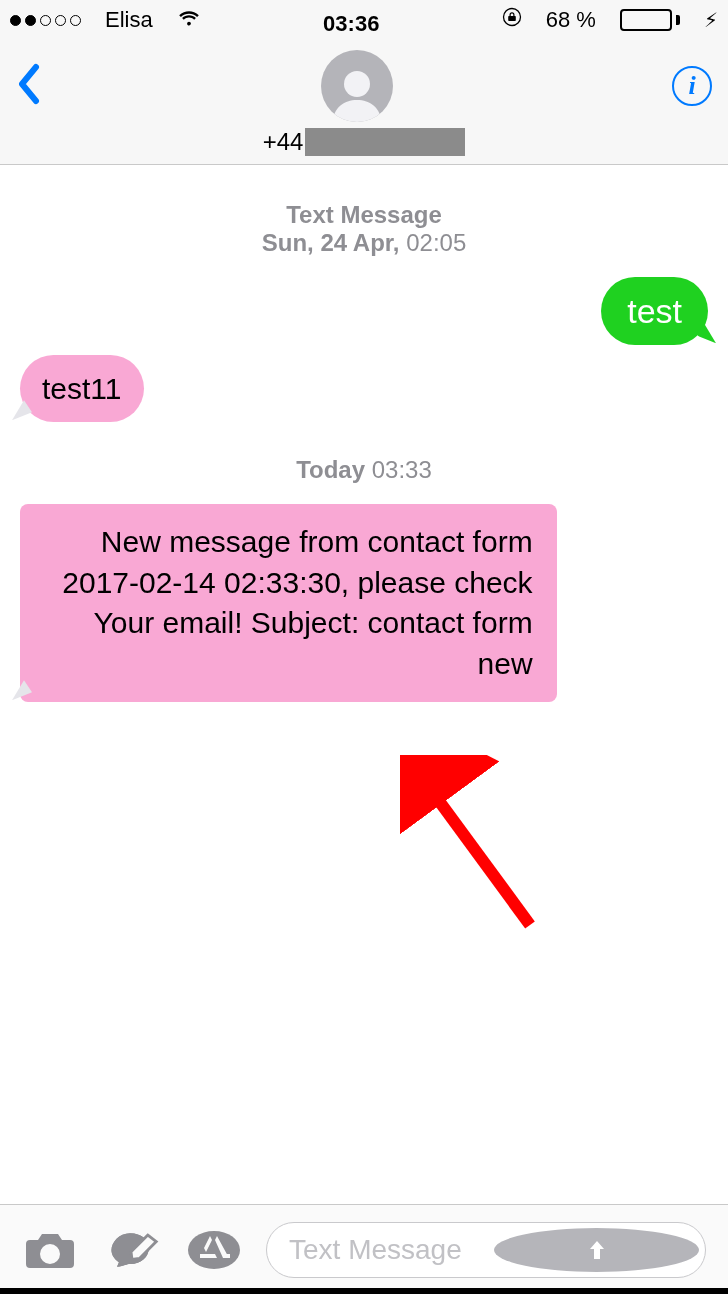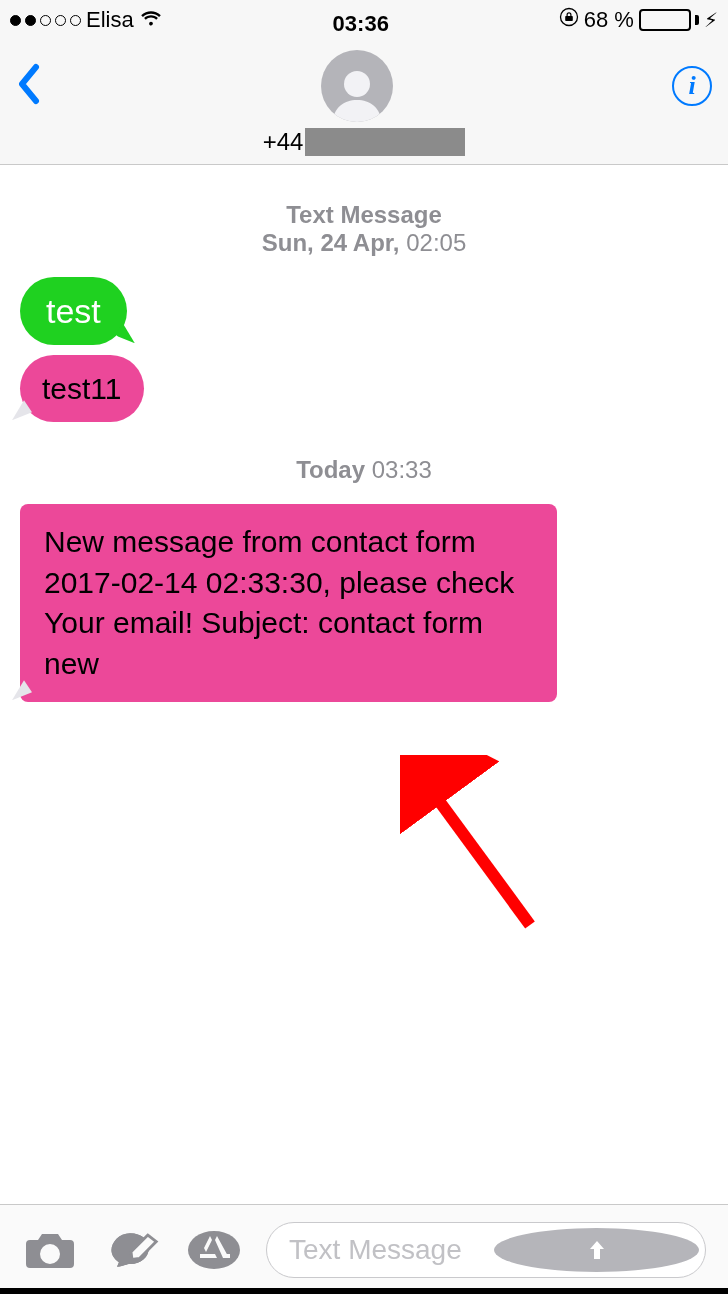--- a/index.html
+++ b/index.html
@@ -7,21 +7,21 @@
   .status-bar {
     height: 40px;
     background:#f7f7f7;
     display:flex;
     align-items:center;
     justify-content:space-between;
     padding:0 10px;
     font-size:22px;
     font-weight:500;
   }
-  .status-left, .status-right { display:flex; align-items:center; gap:5px; }
+  .status-left, .status-right { display:flex; align-items:center; gap:24px; }
   .signal-dots { display:flex; gap:4px; align-items:center; }
   .dot { width:11px; height:11px; border-radius:50%; border:1.5px solid #000; }
   .dot.filled { background:#000; }
   .carrier { font-size:22px; }
   .wifi-icon svg { width:24px; height:20px; }
   .battery { display:flex; align-items:center; gap:4px; }
   .batt-body { width:52px; height:22px; border:2px solid #000; border-radius:4px; position:relative; padding:2px; }
   .batt-fill { background:#39d353; height:100%; width:100%; border-radius:2px; }
   .batt-cap { width:4px; height:10px; background:#000; border-radius:0 2px 2px 0; }
   .lock-rot svg { width:20px; height:20px; }
@@ -53,32 +53,32 @@
     padding:20px 20px 10px;
     height: calc(1294px - 40px - 130px - 90px);
     overflow:hidden;
     position:relative;
   }
   .date-block { text-align:center; color:#8e8e93; font-size:24px; margin:16px 0 20px; font-weight:400;}
   .date-block .label { font-weight:600; color:#8e8e93; display:block; }
   .date-block .bold { font-weight:700; color:#8e8e93; }
   .date-block .time { font-weight:400; }
   .msg-row { display:flex; margin-bottom:10px; }
-  .msg-row.out { justify-content:flex-start; }
+  .msg-row.out { justify-content:flex-end; }
   .msg-row.in { justify-content:flex-start; }
   .bubble {
     max-width:78%;
     padding:14px 22px;
     border-radius:34px;
     font-size:30px;
     line-height:1.3;
     position:relative;
   }
   .bubble.out { background:#1fd120; color:#fff; font-size:34px; padding:12px 26px;}
-  .bubble.in  { background:#ec4899; color:#000; }
+  .bubble.in  { background:#f9a8d4; color:#000;text-align:right; }
   .bubble.out::after{
     content:""; position:absolute; right:-8px; bottom:2px;
     width:20px; height:20px; background:#1fd120;
     border-bottom-left-radius:16px 14px;
     clip-path: polygon(0 60%, 100% 100%, 40% 0);
   }
   .bubble.in::after{
     content:""; position:absolute; left:-8px; bottom:2px;
     width:20px; height:20px; background:#e5e5ea;
     clip-path: polygon(100% 60%, 0 100%, 60% 0);

